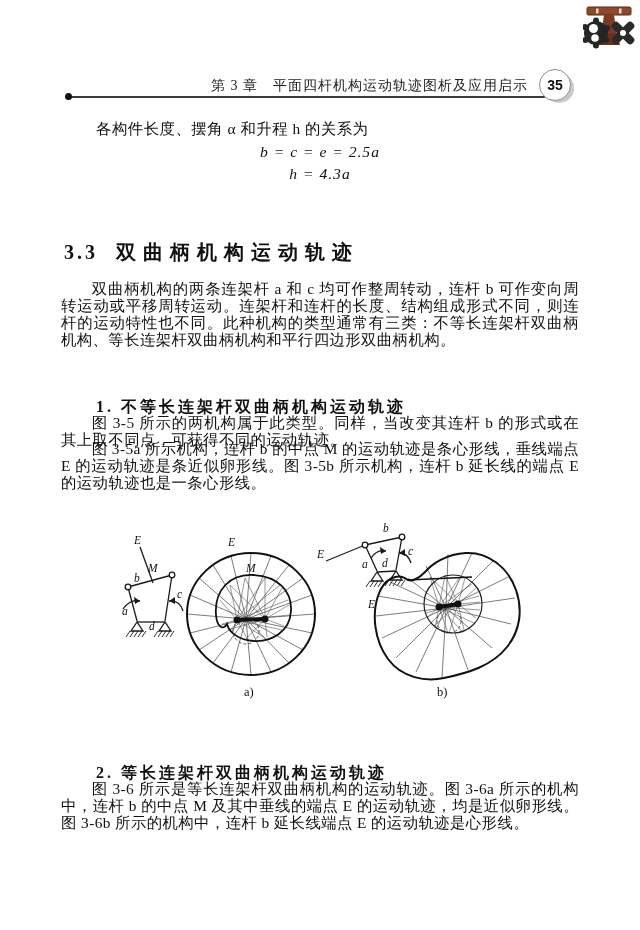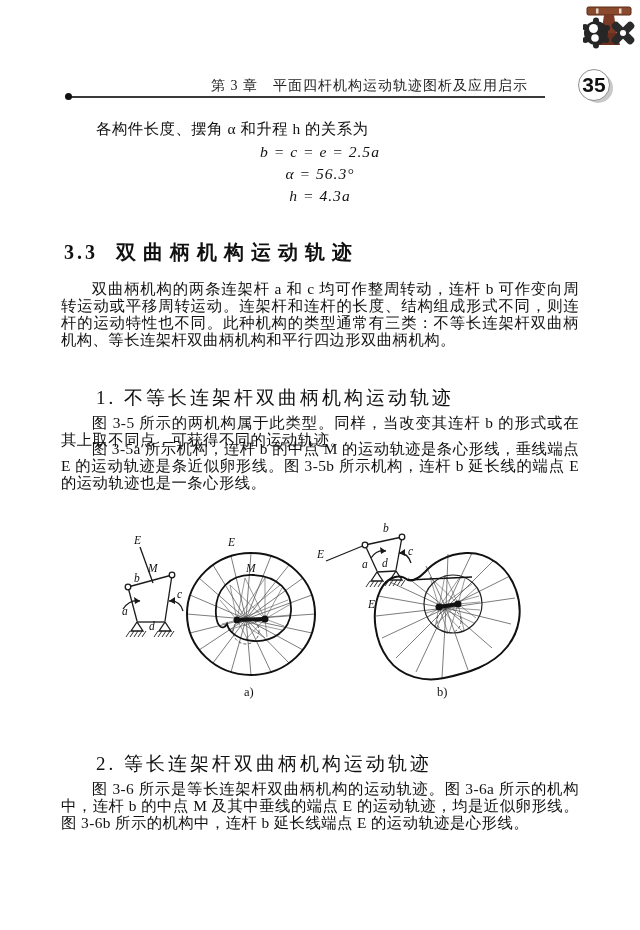--- a/index.html
+++ b/index.html
@@ -17,21 +17,21 @@
     position:absolute; top:77px; left:60px; right:112px;
     text-align:right; font-size:14px; letter-spacing:1px; color:#222;
     white-space:nowrap;
   }
   .page-badge {
     position:absolute; left:539px; top:69px; width:32px; height:32px;
     border:1.5px solid #8f8f8f; border-radius:50%; background:#fff;
     box-shadow:4px 3px 0 -1px #c9c9c9;
     display:flex; align-items:center; justify-content:center;
     font-family:"Liberation Sans","DejaVu Sans",sans-serif;
-    font-size:21px; font-weight:bold; color:#111; z-index:2;margin-left:39px;
+    font-size:14px; font-weight:bold; color:#111; z-index:2;
   }
   .header-rule { position:absolute; top:96px; left:68px; width:477px; height:1.5px; background:#3a3a3a; }
   .header-bullet { position:absolute; top:93px; left:65px; width:7px; height:7px; border-radius:50%; background:#111; }
   
   .intro-line { position:absolute; top:119px; left:96px; font-size:15.4px; letter-spacing:0.5px; }
   .equations { position:absolute; top:141px; left:61px; width:518px; text-align:center; }
   .equation { font-style:italic; font-size:15.6px; line-height:22px; letter-spacing:1px; }
   .section-heading {
     position:absolute; top:239px; left:64px; font-size:20px; font-weight:bold;
     font-family:"Liberation Serif","DejaVu Serif",serif;
@@ -40,21 +40,21 @@
   .section-heading .ttl { letter-spacing:7px; }
   .para {
     position:absolute; left:61px; width:518px; font-size:15.4px; line-height:17px;
     text-align:justify; text-indent:2em; letter-spacing:0.4px;
   }
   .p1 { top:280px; }
   .p2 { top:414px; }
   .p3 { top:440px; }
   .p4 { top:780px; }
   .subheading {
-    position:absolute; left:96px; font-size:19px; font-weight:normal; letter-spacing:3px;
+    position:absolute; left:96px; font-size:16px; font-weight:bold; letter-spacing:3px;margin-top:12px;
   }
   .sh1 { top:385px; }
   .sh2 { top:751px; }
   
   .figure-wrap { position:absolute; top:520px; left:60px; width:520px; height:186px; }
   .fig-caption {
     position:absolute; top:707px; left:0; width:640px; text-align:center;
     font-size:14px; font-weight:bold; letter-spacing:1px;
   }
   
@@ -96,21 +96,20 @@
   </svg>
 
   <div class="chapter-line">第 3 章　平面四杆机构运动轨迹图析及应用启示</div>
   <div class="page-badge">35</div>
   <div class="header-rule"></div>
   <div class="header-bullet"></div>
 
   <div class="intro-line">各构件长度、摆角 α 和升程 h 的关系为</div>
   <div class="equations">
     <div class="equation">b = c = e = 2.5a</div>
-    <div class="equation">α = 56.3°</div>
     <div class="equation">h = 4.3a</div>
   </div>
 
   <div class="section-heading">
     <span class="num">3.3</span><span class="ttl">双曲柄机构运动轨迹</span>
   </div>
 
   <div class="para p1">双曲柄机构的两条连架杆 a 和 c 均可作整周转动，连杆 b 可作变向周转运动或平移周转运动。连架杆和连杆的长度、结构组成形式不同，则连杆的运动特性也不同。此种机构的类型通常有三类：不等长连架杆双曲柄机构、等长连架杆双曲柄机构和平行四边形双曲柄机构。</div>
   <div class="subheading sh1">1. 不等长连架杆双曲柄机构运动轨迹</div>
   <div class="para p2">图 3-5 所示的两机构属于此类型。同样，当改变其连杆 b 的形式或在其上取不同点，可获得不同的运动轨迹。</div>

